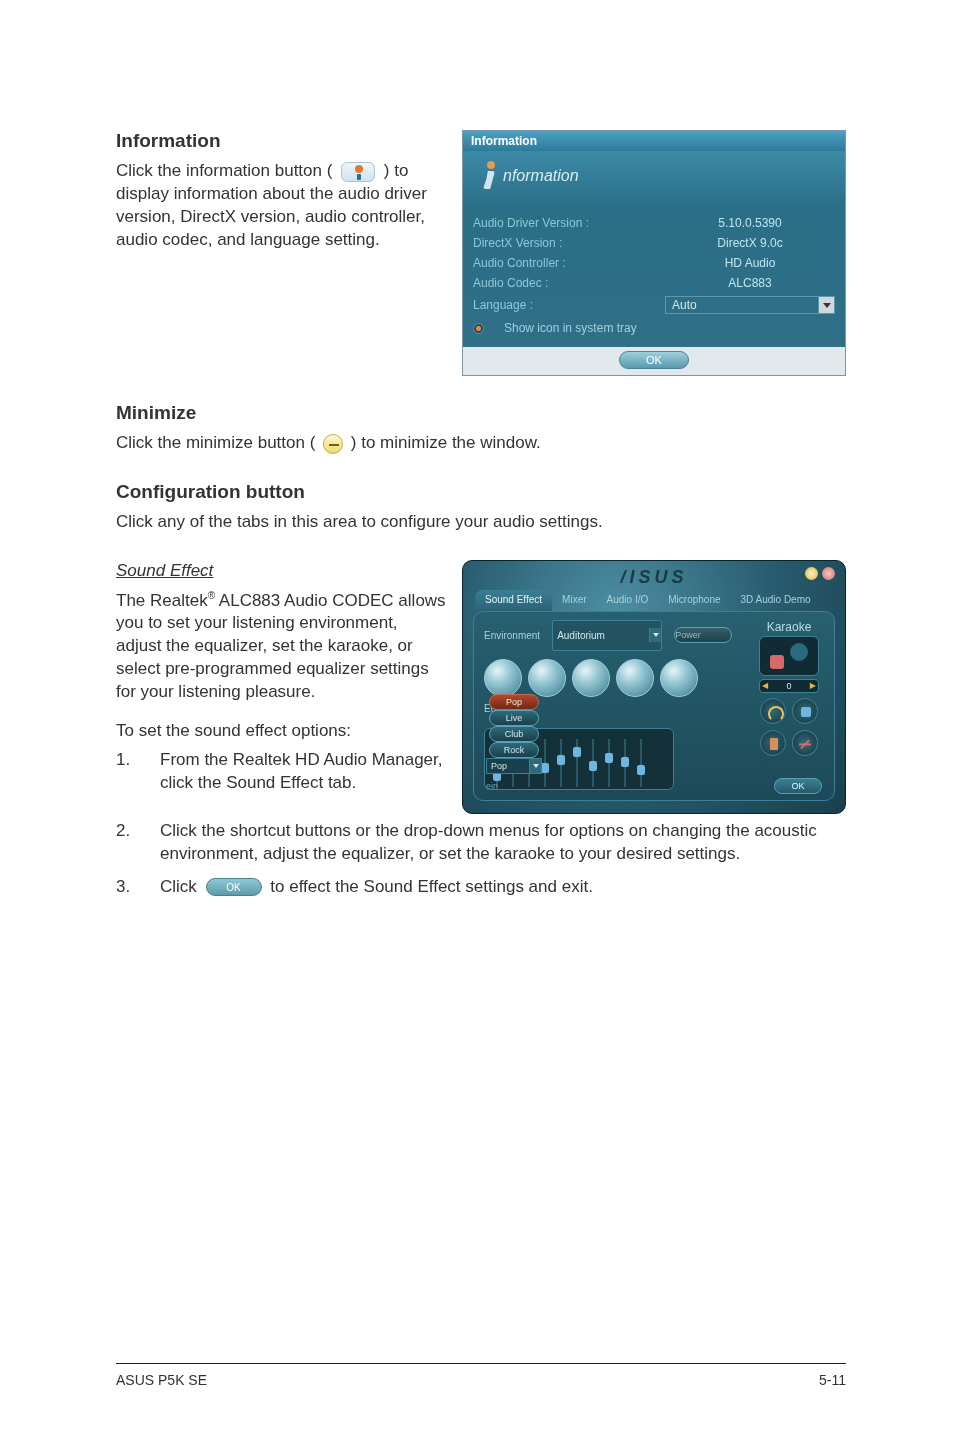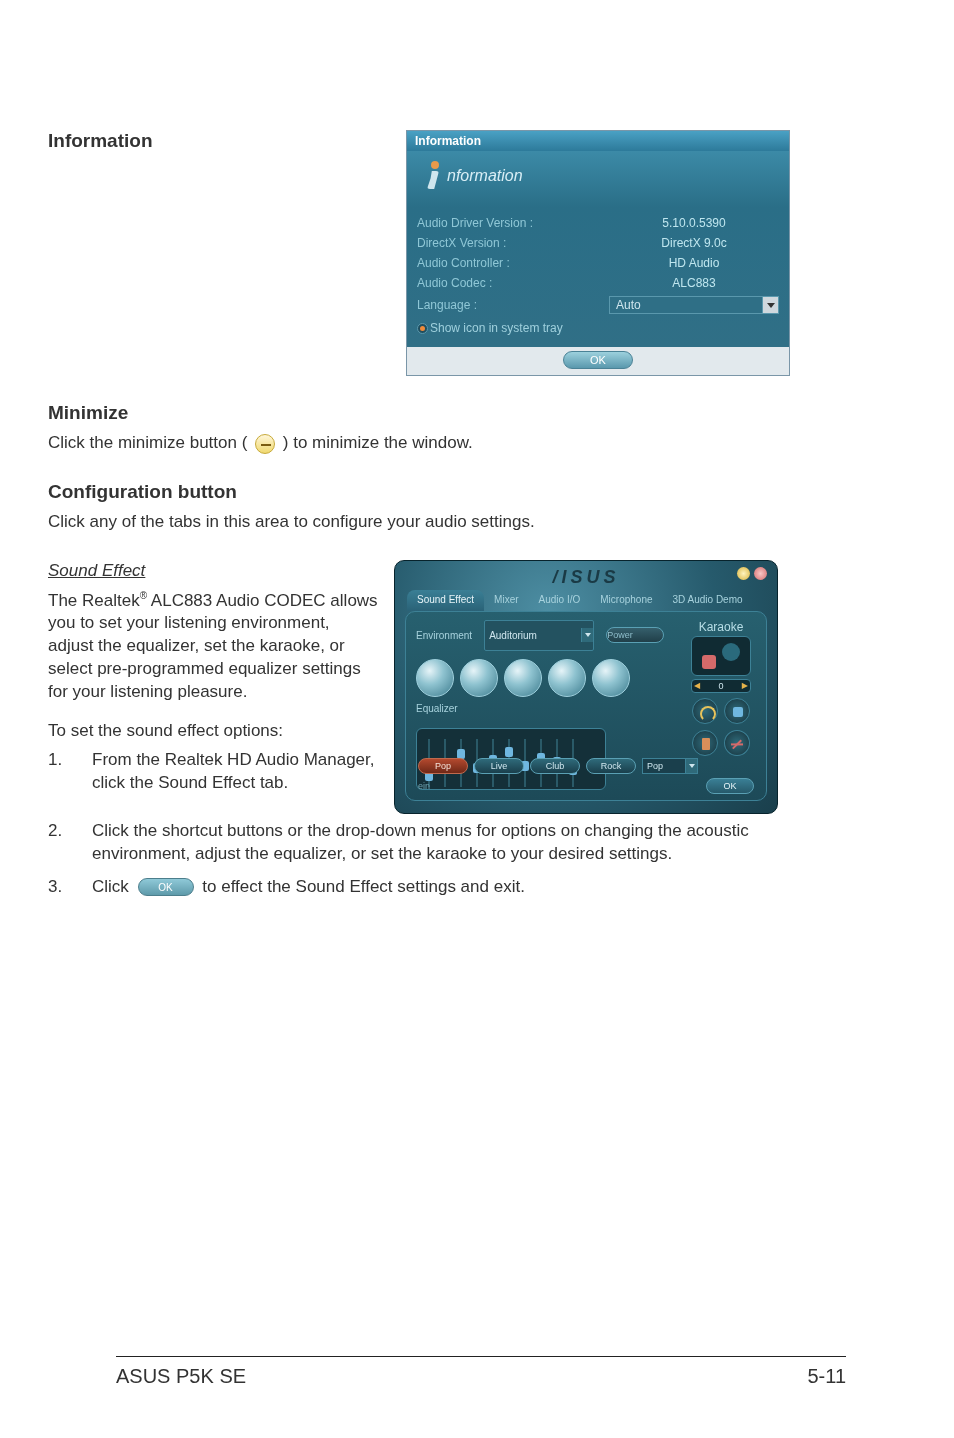--- a/index.html
+++ b/index.html
@@ -5,21 +5,21 @@
   * { margin: 0; padding: 0; box-sizing: border-box; }
   body {
     font-family: Arial, Helvetica, sans-serif;
     background: #fff;
     width: 954px;
     height: 1438px;
     position: relative;
     color: #333;
   }
   .page {
-    padding: 130px 108px 50px 48px;
+    padding: 130px 108px 50px 116px;
   }
   h3 {
     font-size: 19px;
     font-weight: bold;
     color: #333;
     margin-bottom: 8px;
   }
   p {
     font-size: 17px;
     line-height: 1.35;
@@ -141,21 +141,21 @@
   .lang-select {
     width:170px; height:18px;
     background:#2f6f86;
     border:1px solid #5a98ad;
     display:flex; justify-content:space-between; align-items:center;
     padding:0 0 0 6px;
     color:#cfe6ee; font-size:12px;
   }
   .lang-select .dd { width:16px;height:16px;background:#cfd8de;border-left:1px solid #5a98ad; position:relative;}
   .lang-select .dd::after{content:"";position:absolute;left:4px;top:6px;border-left:4px solid transparent;border-right:4px solid transparent;border-top:5px solid #333;}
-  .info-radio { display:flex; align-items:center; gap:2px; padding:4px 0 2px; color:#9fd0dd; font-size:12px;}
+  .info-radio { display:flex; align-items:center; gap:20px; padding:4px 0 2px; color:#9fd0dd; font-size:12px;}
   .info-radio .rb{width:11px;height:11px;border-radius:50%;background:#1f4e5f;border:1px solid #5a98ad;position:relative;}
   .info-radio .rb::after{content:"";position:absolute;left:2px;top:2px;width:5px;height:5px;border-radius:50%;background:#ef8a3a;}
   .info-ok{ text-align:center; background:#e2e9ed; padding:4px 0 6px;}
   .info-ok .ok-btn{
     display:inline-block;
     width:70px; height:18px; border-radius:9px;
     background:linear-gradient(#9cd0dd,#5a98ad);
     border:1px solid #4a8296;
     color:#fff; font-size:11px; line-height:17px;
   }
@@ -286,21 +286,21 @@
   .eq-side .eb.hp::after{content:"";position:absolute;left:7px;top:7px;width:12px;height:12px;border:2px solid #e7c35b;border-radius:50%;border-bottom-color:transparent;}
   .eq-side .eb.sv::after{content:"";position:absolute;left:8px;top:8px;width:10px;height:10px;background:#6fb7e0;border-radius:2px;}
   .eq-side .eb.ld::after{content:"";position:absolute;left:9px;top:7px;width:8px;height:12px;background:#d98f5a;border-radius:1px;}
   .eq-side .eb.dl::before,.eq-side .eb.dl::after{content:"";position:absolute;background:#d46a6a;}
   .eq-side .eb.dl::before{left:7px;top:12px;width:12px;height:2px;}
   .eq-side .eb.dl::after{left:7px;top:12px;width:12px;height:2px;transform:rotate(90deg);}
   .eq-side .eb.dl{transform:rotate(45deg);}
   .eq-side .eb.dl::before{transform:rotate(-45deg);} 
 
   .preset-row{
-    position:absolute; left:12px; bottom:26px; display:flex; gap:6px; align-items:center;
+    position:absolute; left:12px; bottom:26px; display:flex; align-items:center;flex-direction:column;
   }
   .preset-row .pb{
     width:50px;height:16px;border-radius:8px;
     background:linear-gradient(#2f6a7a,#1a3f4c);
     border:1px solid #5aa0b4;color:#cfe6ee;font-size:9px;text-align:center;line-height:15px;
   }
   .preset-row .pb.red{background:linear-gradient(#b3492e,#6f2817);border-color:#c06a4e;color:#f4e1d8;}
   .preset-sel{
     width:56px;height:16px;background:#1a3f4c;border:1px solid #3d8196;
     display:flex;justify-content:space-between;align-items:center;padding:0 0 0 4px;
@@ -321,33 +321,38 @@
 
   .footer {
     position:absolute;
     bottom:50px;
     left:116px;
     right:108px;
     border-top:1px solid #222;
     padding-top:8px;
     display:flex;
     justify-content:space-between;
-    font-size:20px;
+    font-size:14px;
     color:#333;
   }
 </style>
 </head>
 <body>
 
 <div class="page">
 
   <div class="section">
     <div class="row">
       <div class="col-text" style="max-width:342px;">
         <h3>Information</h3>
+        <p>
+          <span>Click the information button ( </span>
+          <span class="icon-pill icon-pill-i"></span>
+          <span> ) to display information about the audio driver version, DirectX version, audio controller, audio codec, and language setting.</span>
+        </p>
       </div>
       <div class="col-img">
         <div class="info-dialog">
           <div class="info-title">Information</div>
           <div class="info-header">
             <span class="i-ball"></span>
             <span>nformation</span>
           </div>
           <div class="info-body">
             <div class="info-row">

